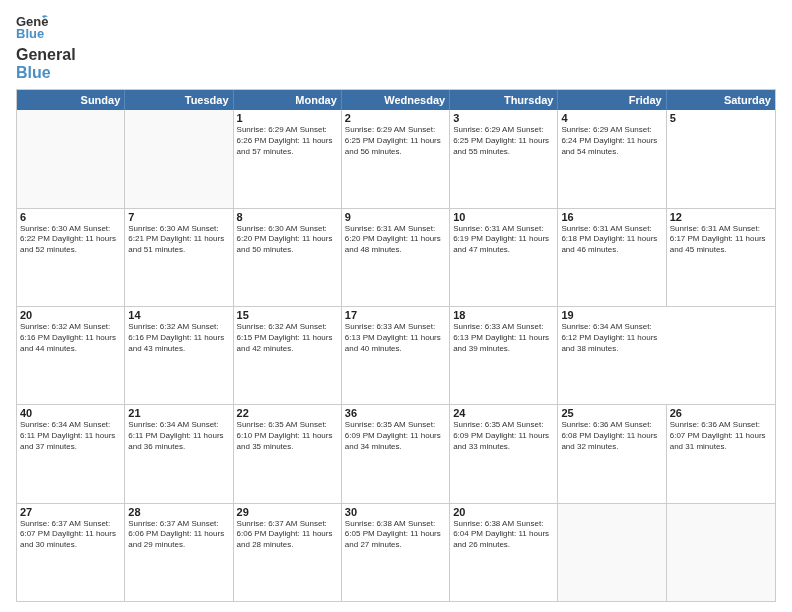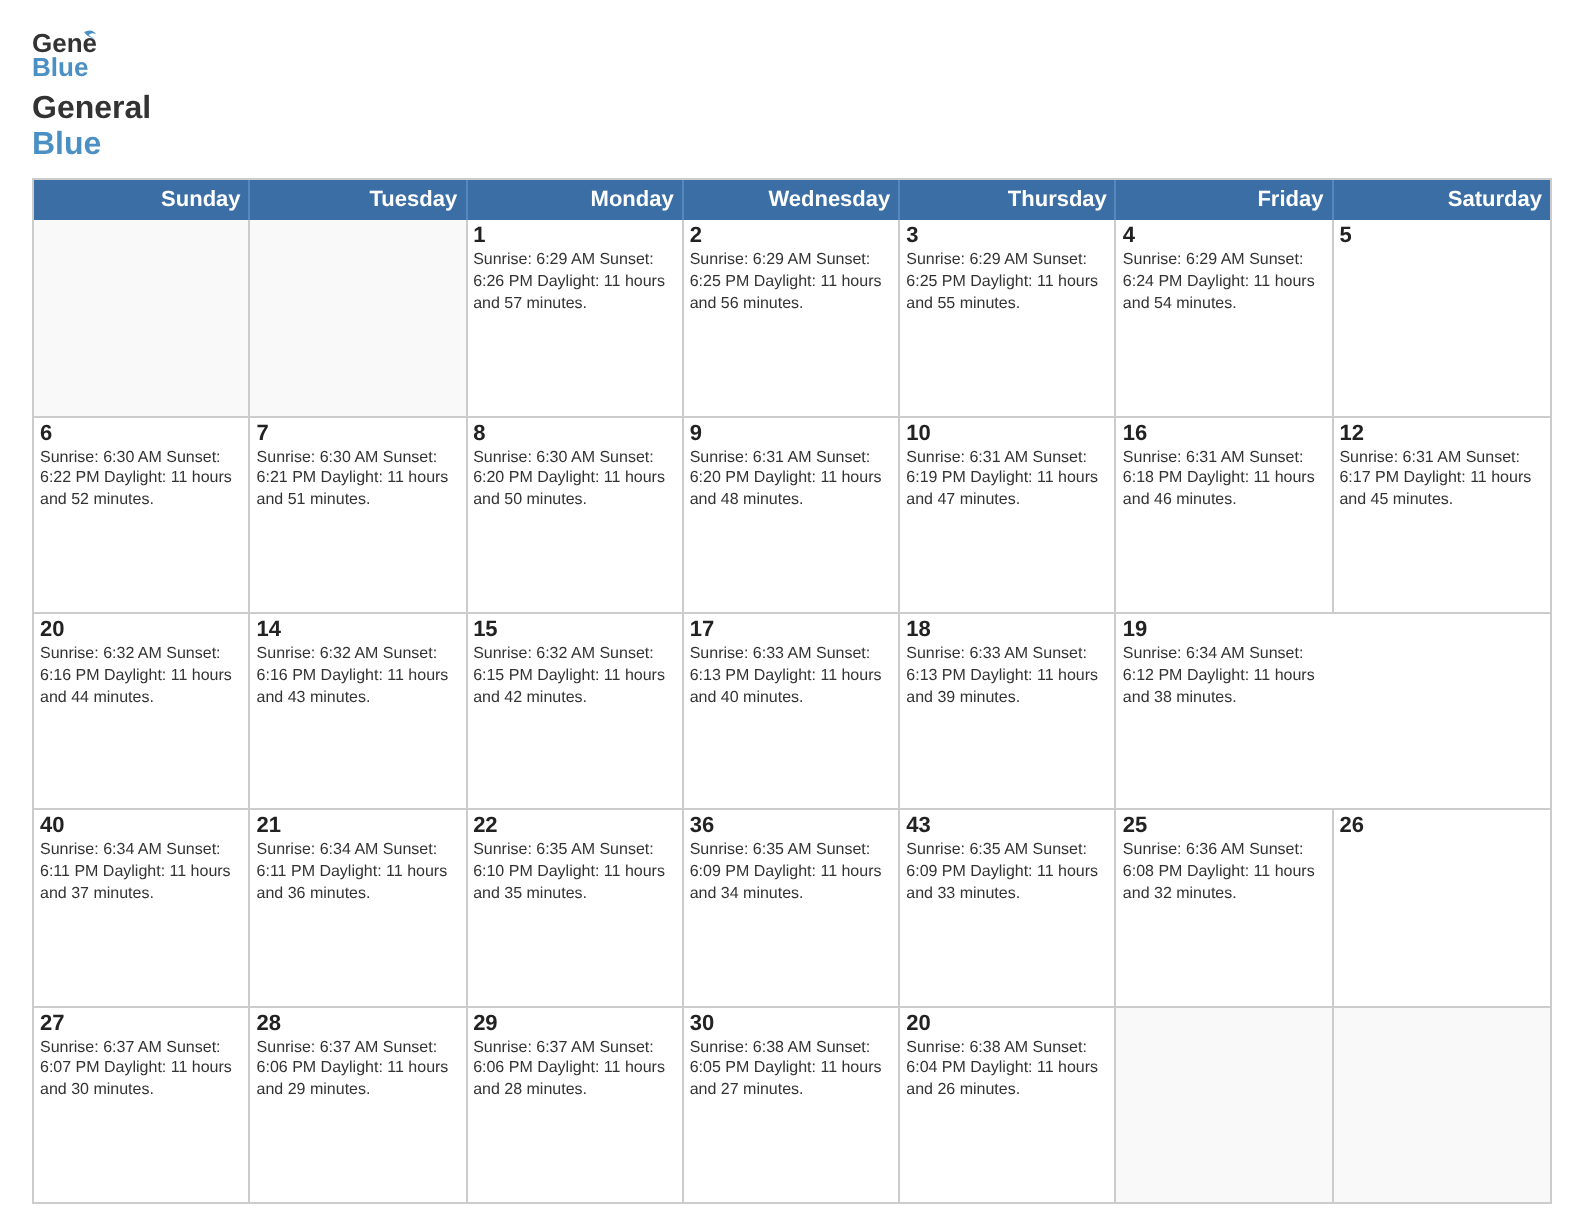--- a/index.html
+++ b/index.html
@@ -267,33 +267,36 @@
 Sunset: 6:10 PM
 Daylight: 11 hours and 35 minutes.</div>
           </div>
           <div class="cal-cell">
             <span class="day-num">36</span>
             <div class="cell-info">Sunrise: 6:35 AM
 Sunset: 6:09 PM
 Daylight: 11 hours and 34 minutes.</div>
           </div>
           <div class="cal-cell">
-            <span class="day-num">43</span>
+            <span class="day-num">24</span>
             <div class="cell-info">Sunrise: 6:35 AM
 Sunset: 6:09 PM
 Daylight: 11 hours and 33 minutes.</div>
           </div>
           <div class="cal-cell">
             <span class="day-num">25</span>
             <div class="cell-info">Sunrise: 6:36 AM
 Sunset: 6:08 PM
 Daylight: 11 hours and 32 minutes.</div>
           </div>
           <div class="cal-cell">
             <span class="day-num">26</span>
+            <div class="cell-info">Sunrise: 6:36 AM
+Sunset: 6:07 PM
+Daylight: 11 hours and 31 minutes.</div>
           </div>
         </div>
         <div class="cal-row">
           <div class="cal-cell">
             <span class="day-num">27</span>
             <div class="cell-info">Sunrise: 6:37 AM
 Sunset: 6:07 PM
 Daylight: 11 hours and 30 minutes.</div>
           </div>
           <div class="cal-cell">

